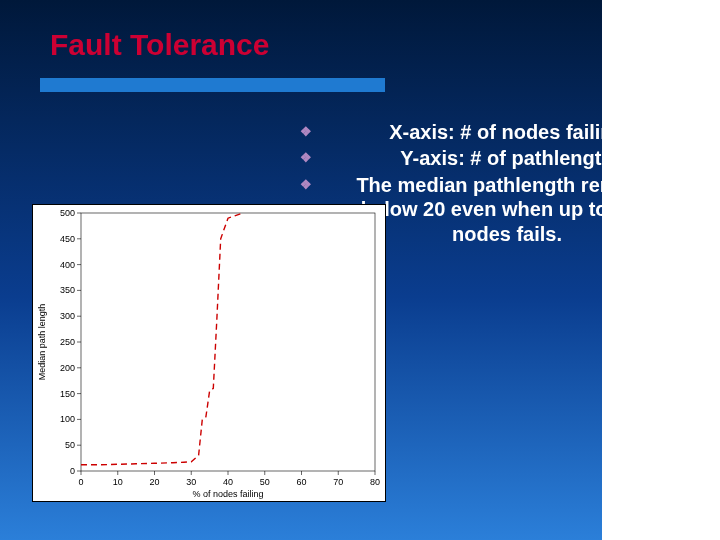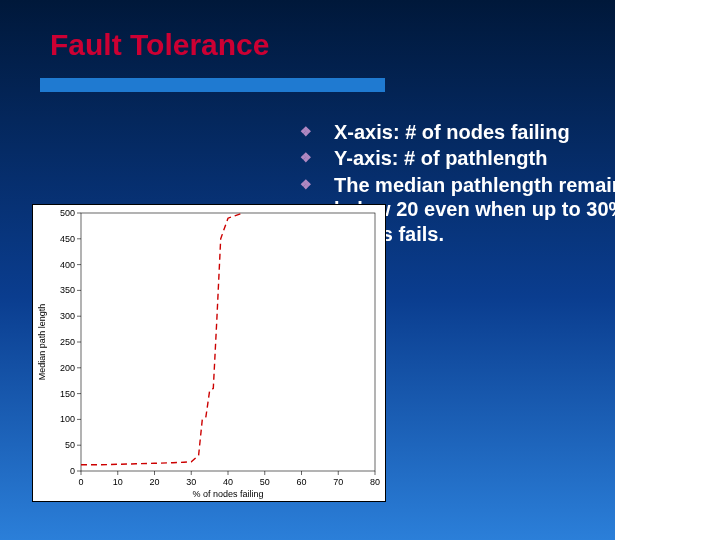--- a/index.html
+++ b/index.html
@@ -8,21 +8,20 @@
     width: 720px;
     height: 540px;
     overflow: hidden;
     font-family: "Comic Sans MS", "Comic Sans", cursive, sans-serif;
   }
   .slide {
     width: 602px;
     height: 540px;
     background: linear-gradient(to bottom, #00183a 0%, #0a3d8f 55%, #2b7fd9 100%);
     position: relative;
-    padding-left: 13px;
   }
   .title {
     position: absolute;
     left: 50px;
     top: 28px;
     color: #cc0033;
     font-size: 30px;
     font-weight: bold;
   }
   .rule {
@@ -46,21 +45,21 @@
   .bul {
     display: flex;
     margin-bottom: 2px;
   }
   .bul .dia {
     flex: 0 0 34px;
     color: #b088c2;
     font-size: 13px;
     padding-top: 4px;
   }
-  .bul .txt { flex: 1; }
+  .bul .txt { flex: 1; text-align: center; }
   .chartbox {
     position: absolute;
     left: 32px;
     top: 204px;
     width: 352px;
     height: 296px;
     background: #ffffff;
     border: 1px solid #000;
   }
   .chartbox svg { display:block; }

